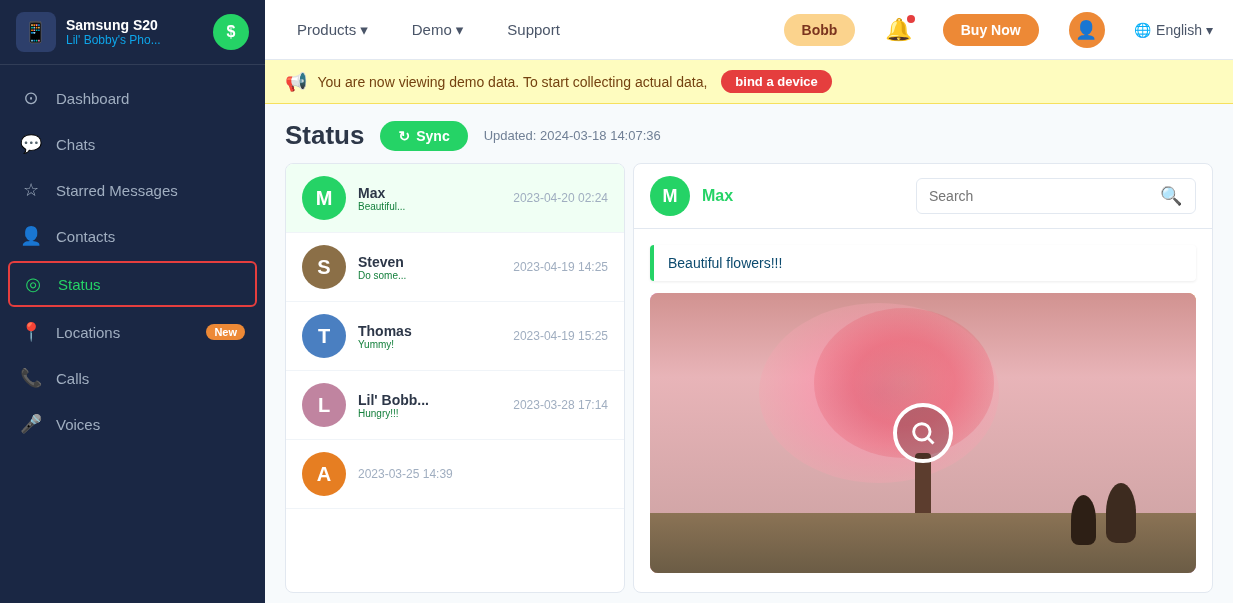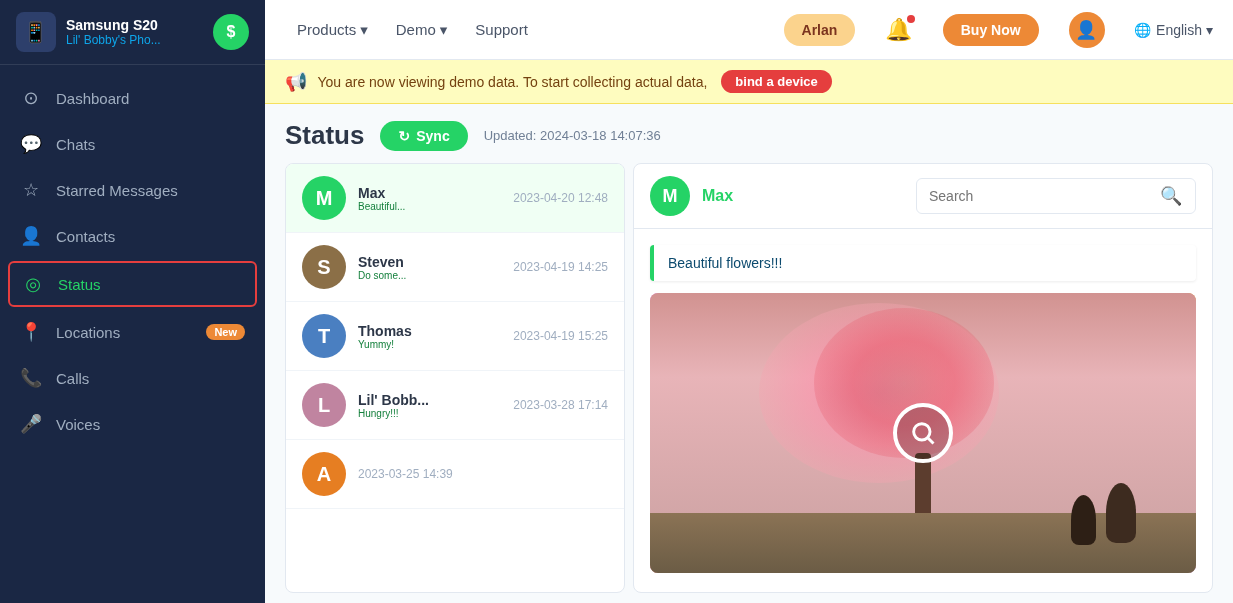--- a/index.html
+++ b/index.html
@@ -90,21 +90,21 @@
     
     .top-nav {
       background: white;
       display: flex;
       align-items: center;
       padding: 0 20px;
       height: 60px;
       border-bottom: 1px solid #e2e8f0;
       gap: 30px;
     }
-    .top-nav-links { display: flex; gap: 4px; flex: 1; }
+    .top-nav-links { display: flex; gap: 20px; flex: 1; }
     .top-nav-link {
       padding: 8px 12px;
       font-size: 15px;
       color: #4a5568;
       cursor: pointer;
       display: flex;
       align-items: center;
       gap: 4px;
       text-decoration: none;
     }
@@ -444,21 +444,21 @@
         <span>▾</span>
       </a>
       <a class="top-nav-link">
         <span>Demo</span>
         <span>▾</span>
       </a>
       <a class="top-nav-link">
         <span>Support</span>
       </a>
     </div>
-    <button class="btn-store">Arlan</button>
+    <button class="btn-store">Bobb</button>
     <div style="position:relative;">
       <span class="bell-icon">🔔</span>
       <span class="bell-dot"></span>
     </div>
     <button class="btn-buynow">Buy Now</button>
     <div class="user-icon">👤</div>
     <div class="lang-btn">
       <span>🌐</span>
       <span>English</span>
       <span>▾</span>
@@ -485,21 +485,21 @@
     <div class="panels">
 
       <div class="chat-list-panel">
 
         <div class="chat-item selected">
           <div class="chat-avatar av-green">M</div>
           <div class="chat-info">
             <div class="chat-name">Max</div>
             <div class="chat-preview">Beautiful...</div>
           </div>
-          <div class="chat-time">2023-04-20 12:48</div>
+          <div class="chat-time">2023-04-20 02:24</div>
         </div>
 
         <div class="chat-item">
           <div class="chat-avatar" style="background:#8B6F47;">S</div>
           <div class="chat-info">
             <div class="chat-name">Steven</div>
             <div class="chat-preview">Do some...</div>
           </div>
           <div class="chat-time">2023-04-19 14:25</div>
         </div>

